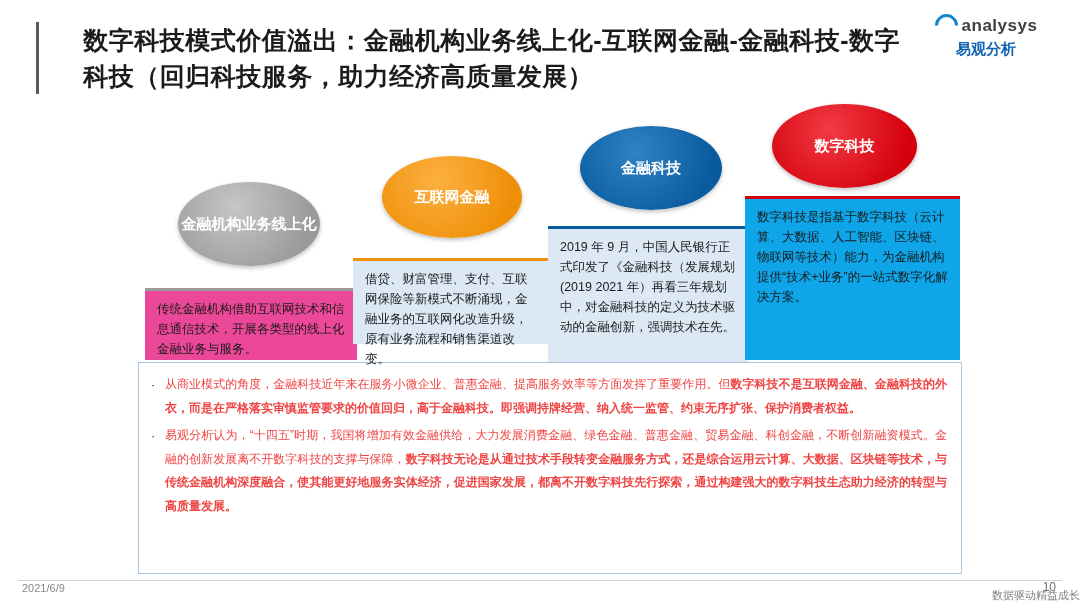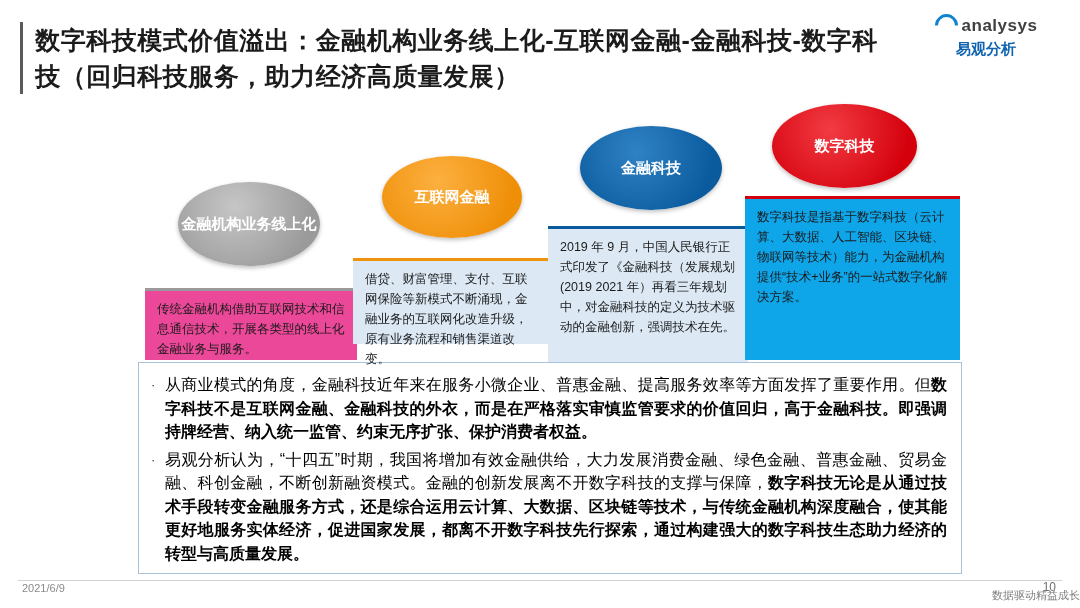--- a/index.html
+++ b/index.html
@@ -12,25 +12,26 @@
     background: #ffffff;
     font-family: "Liberation Sans", sans-serif;
     color: #1a1a1a;
     position: relative;
     overflow: hidden;
   }
 
   
   .slide-title-wrap {
     position: absolute;
-    left: 20px;
+    left: 36px;
     top: 22px;
     width: 880px;
     display: flex;
     align-items: center;
+    gap: 32px;
   }
   .title-bar {
     width: 5px;
     background: #5a5a5a;
     align-self: stretch;
     margin-right: 12px;
     min-height: 66px;
   }
   .slide-title {
     font-size: 25px;
@@ -186,23 +187,23 @@
     display: flex;
     margin-bottom: 4px;
   }
   .bullet-dot {
     flex: 0 0 14px;
     font-size: 13px;
     line-height: 23px;
     color: #1a1a1a;
   }
   .bullet-text {
-    font-size: 16px;
+    font-size: 12px;
     line-height: 23.5px;
-    color: #000000;
+    color: #ef4444;
     text-align: justify;
   }
   .bullet-text b { font-weight: bold; }
 
   
   .footer-line {
     position: absolute;
     left: 18px;
     top: 580px;
     width: 1044px;

